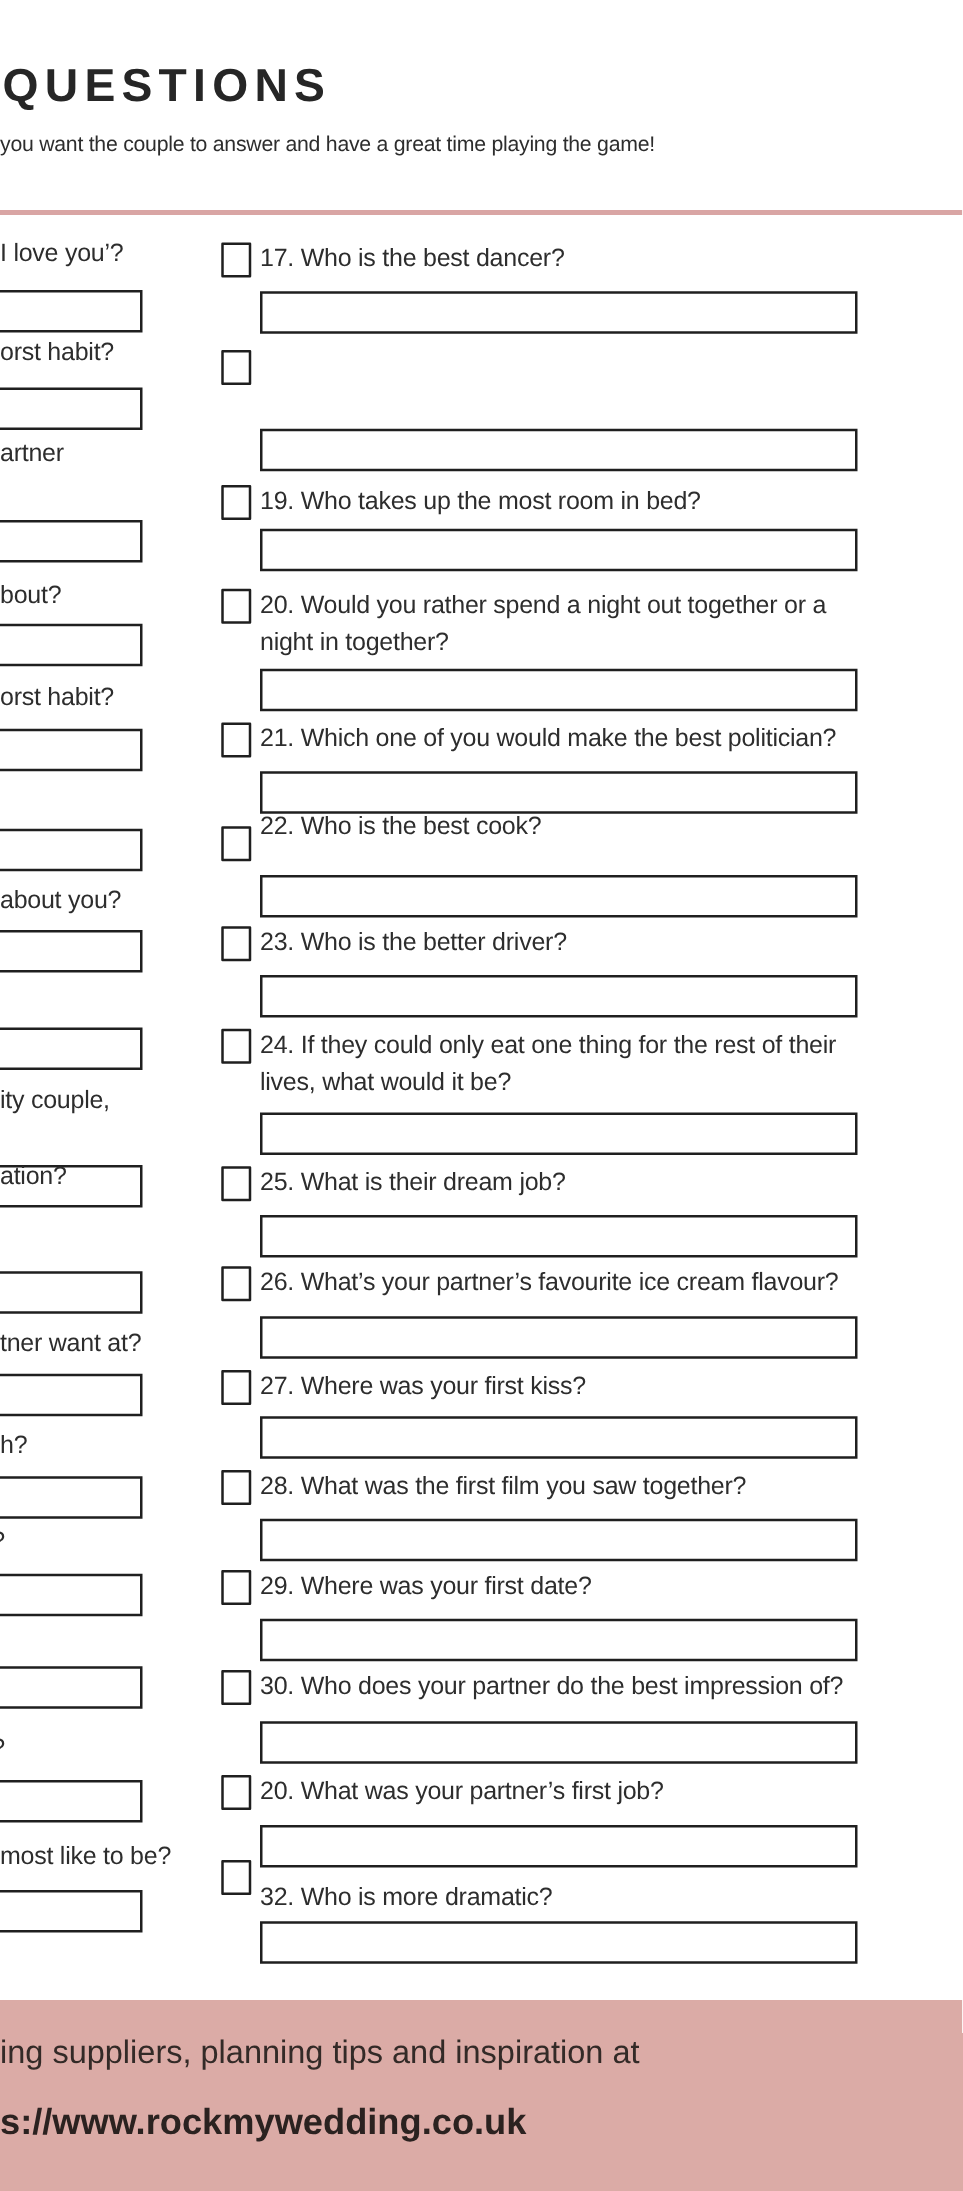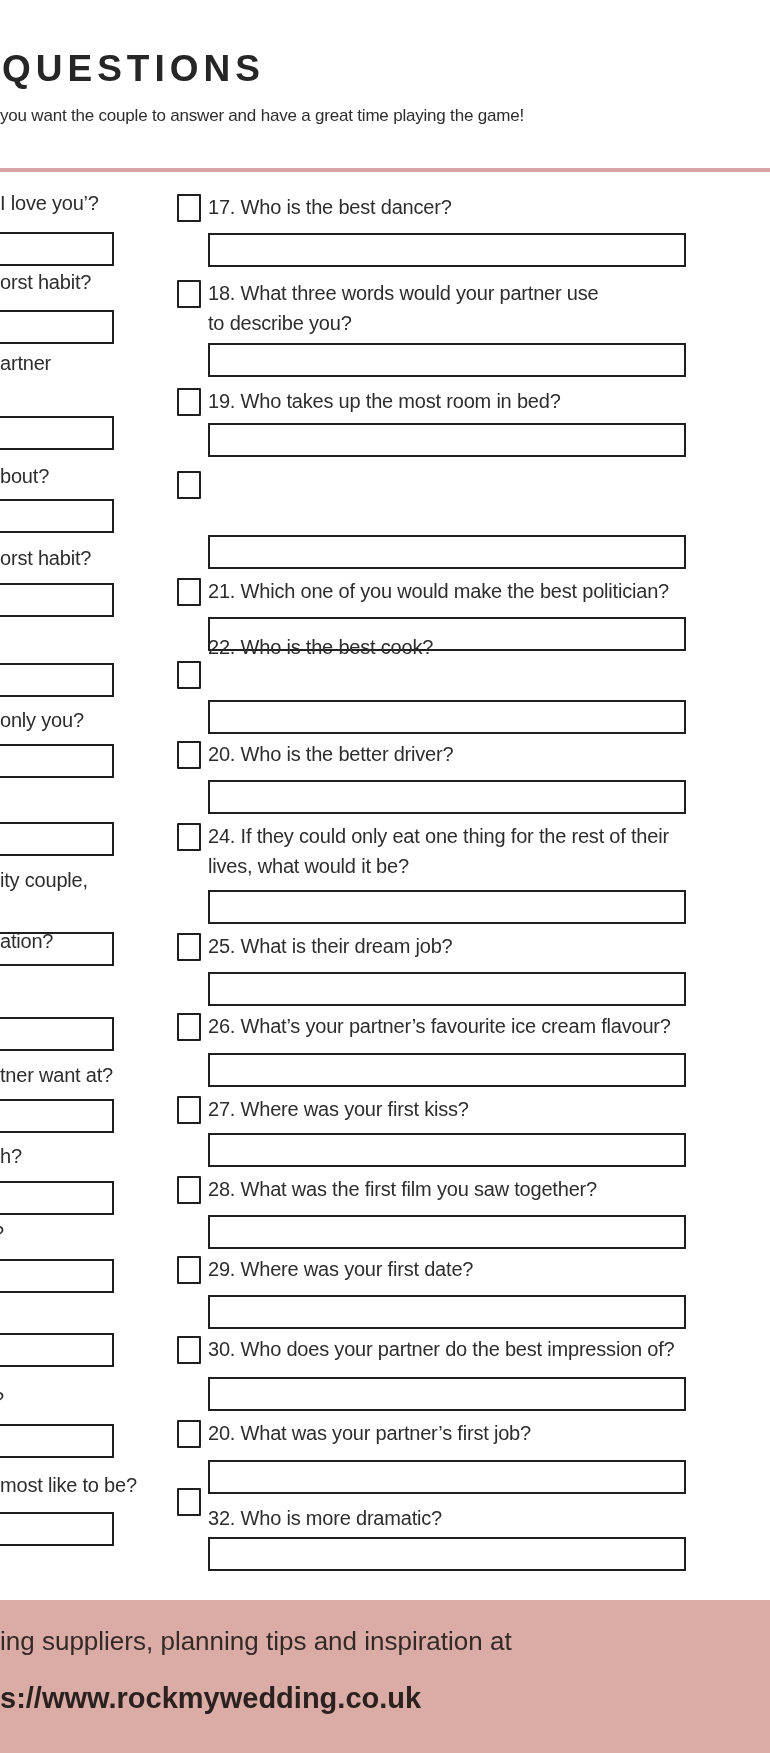--- a/index.html
+++ b/index.html
@@ -140,21 +140,21 @@
   <div class="lbox" style="top:416px"></div>
 
   <div class="lfrag" style="top:463px">bout?</div>
   <div class="lbox" style="top:499px"></div>
 
   <div class="lfrag" style="top:545px">orst habit?</div>
   <div class="lbox" style="top:583px"></div>
 
   <div class="lbox" style="top:663px"></div>
 
-  <div class="lfrag" style="top:707px">only you?</div>
+  <div class="lfrag" style="top:707px">about you?</div>
   <div class="lbox" style="top:744px"></div>
 
   <div class="lbox" style="top:822px"></div>
 
   <div class="lfrag" style="top:867px">ity couple,</div>
   <div class="lbox" style="top:932px"></div>
 
   <div class="lfrag" style="top:928px">ation?</div>
   <div class="lbox" style="top:1017px"></div>
 
@@ -173,41 +173,41 @@
   <div class="lbox" style="top:1424px"></div>
 
   <div class="lfrag" style="top:1472px">most like to be?</div>
   <div class="lbox" style="top:1512px"></div>
 
   <div class="cb" style="top:194px"></div>
   <div class="qtext" style="top:192px">17. Who is the best dancer?</div>
   <div class="rbox" style="top:233px"></div>
 
   <div class="cb" style="top:280px"></div>
-  <div class="qtext" style="top:278px">18. What three words would your partner use
-to describe you?</div>
   <div class="rbox" style="top:343px"></div>
 
   <div class="cb" style="top:388px"></div>
   <div class="qtext" style="top:386px">19. Who takes up the most room in bed?</div>
   <div class="rbox" style="top:423px"></div>
 
   <div class="cb" style="top:471px"></div>
+  <div class="qtext" style="top:469px">20. Would you rather spend a night out together or a
+night in together?</div>
   <div class="rbox" style="top:535px"></div>
 
   <div class="cb" style="top:578px"></div>
   <div class="qtext" style="top:576px">21. Which one of you would make the best politician?</div>
   <div class="rbox" style="top:617px"></div>
 
   <div class="cb" style="top:661px"></div>
-  <div class="qtext" style="top:632px">22. Who is the best cook?</div>
+  <div class="qtext" style="top:646px">22. Who is the best cook?</div>
   <div class="rbox" style="top:700px"></div>
 
   <div class="cb" style="top:741px"></div>
-  <div class="qtext" style="top:739px">20. Who is the better driver?</div>
+  <div class="qtext" style="top:739px">23. Who is the better driver?</div>
   <div class="rbox" style="top:780px"></div>
 
   <div class="cb" style="top:823px"></div>
   <div class="qtext" style="top:821px">24. If they could only eat one thing for the rest of their
 lives, what would it be?</div>
   <div class="rbox" style="top:890px"></div>
 
   <div class="cb" style="top:933px"></div>
   <div class="qtext" style="top:931px">25. What is their dream job?</div>
   <div class="rbox" style="top:972px"></div>

